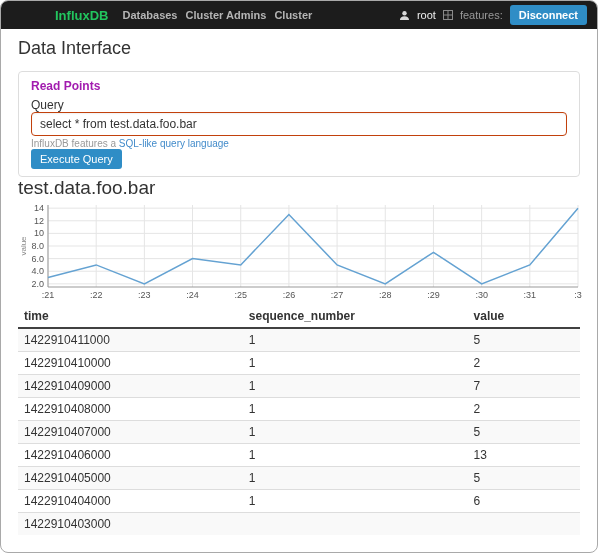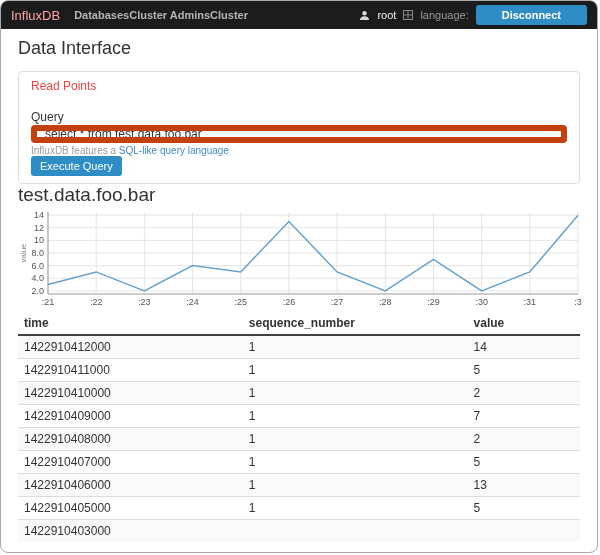--- a/index.html
+++ b/index.html
@@ -6,36 +6,36 @@
   body { margin: 0; background: #fff; font-family: "Liberation Sans", sans-serif; }
   .frame {
     width: 598px; height: 553px; border: 1px solid #a9a9a9; border-radius: 8px;
     overflow: hidden; background: #fff; position: relative;
   }
   
   .navbar {
     height: 28px; background: #1c1c1c; display: flex; align-items: center;
     padding: 0 10px; gap: 14px;
   }
-  .brand { color: #fca5a5; font-size: 13px; font-weight: normal; text-decoration: none; }
+  .brand { color: #22c55e; font-size: 13px; font-weight: bold; text-decoration: none; margin-left: 44px; }
   .nav-item { color: #b5b5b5; font-size: 11px; font-weight: 600; text-decoration: none; }
   .nav-right { margin-left: auto; display: flex; align-items: center; gap: 7px; }
   .user-label { color: #eee; font-size: 11px; text-align: center; }
   .app-label { color: #999; font-size: 11px; }
   .btn { border: none; border-radius: 3px; background: #2f8dc6; color: #fff; cursor: pointer;
          font-family: "Liberation Sans", sans-serif; }
-  .btn-disconnect { font-size: 11px; font-weight: 600; padding: 4px 26px; }
+  .btn-disconnect { font-size: 11px; font-weight: 600; padding: 4px 9px; }
   
   .content { padding: 2px 17px 0; }
   .page-title { font-size: 18px; line-height: 30px; font-weight: 500; color: #333; margin: 2px 0 8px; }
   .panel { border: 1px solid #ddd; border-radius: 4px; padding: 7px 12px; }
-  .panel-legend { font-size: 12px; line-height: 14px; font-weight: normal; color: #ef4444; margin-bottom: 17px; }
+  .panel-legend { font-size: 12px; line-height: 14px; font-weight: bold; color: #a21caf; margin-bottom: 5px; }
   .query-label { display: block; font-size: 12px; line-height: 14px; color: #333; margin-bottom: 0; }
   .query-input {
-    width: 100%; height: 18px; border: 6px solid #c2410c; border-radius: 4px;
+    width: 100%; height: 24px; border: 1px solid #c2410c; border-radius: 4px;
     padding: 3px 8px; font-size: 12px; color: #333; font-family: "Liberation Sans", sans-serif;
     box-shadow: inset 0 1px 2px rgba(0,0,0,0.06);
   }
   .hint { text-align: left; font-size: 10px; line-height: 11px; color: #999; margin-top: 2px; }
   .hint a { color: #428bca; text-decoration: none; }
   .btn-execute { font-size: 11px; padding: 4px 9px; margin-top: 0; }
   .series-title { font-size: 19px; line-height: 22px; font-weight: 400; color: #333; margin: 0 0 2px; }
   .chart svg { display: block; font-family: "Liberation Sans", sans-serif; }
   
   .table-wrap { margin-top: 4px; }
@@ -46,41 +46,41 @@
   td { padding: 4px 6px; border-top: 1px solid #ddd; }
   tbody tr:nth-child(odd) { background: #f9f9f9; }
 </style>
 </head>
 <body>
 
 <div class="frame">
 
   <div class="navbar">
     <a class="brand" href="#">InfluxDB</a>
-    <span id="nav-items" style="display:flex;gap:0;">
+    <span id="nav-items" style="display:flex;gap:8px;">
         <a class="nav-item" href="#">Databases</a>
         <a class="nav-item" href="#">Cluster Admins</a>
         <a class="nav-item" href="#">Cluster</a>
       </span>
     <span class="nav-right">
       <span style="display:inline-flex;">
         <svg width="11" height="11" viewBox="0 0 12 12">
             <circle cx="6" cy="3.5" r="2.4" fill="#d9d9d9"></circle>
             <path d="M1 11c0-2.8 2.2-4.3 5-4.3s5 1.5 5 4.3z" fill="#d9d9d9"></path>
           </svg>
       </span>
       <span class="user-label">root</span>
       <span style="display:inline-flex;">
         <svg width="10" height="10" viewBox="0 0 10 10">
             <rect x="0.5" y="0.5" width="9" height="9" fill="none" stroke="#8a8a8a"></rect>
             <line x1="0.5" y1="5" x2="9.5" y2="5" stroke="#8a8a8a"></line>
             <line x1="5" y1="0.5" x2="5" y2="9.5" stroke="#8a8a8a"></line>
           </svg>
       </span>
-      <span class="app-label">language:</span>
+      <span class="app-label">features:</span>
       <button class="btn btn-disconnect">Disconnect</button>
     </span>
   </div>
 
   <div class="content">
     <h1 class="page-title">Data Interface</h1>
 
     <div class="panel">
       <div class="panel-legend">Read Points</div>
       <label class="query-label">Query</label>
@@ -143,25 +143,20 @@
       <table>
         <thead>
             <tr id="thead-row">
               <th>time</th>
               <th>sequence_number</th>
               <th>value</th>
             </tr>
           </thead>
         <tbody id="table-body">
             <tr>
-              <td>1422910412000</td>
-              <td>1</td>
-              <td>14</td>
-            </tr>
-            <tr>
               <td>1422910411000</td>
               <td>1</td>
               <td>5</td>
             </tr>
             <tr>
               <td>1422910410000</td>
               <td>1</td>
               <td>2</td>
             </tr>
             <tr>
@@ -181,20 +176,25 @@
             </tr>
             <tr>
               <td>1422910406000</td>
               <td>1</td>
               <td>13</td>
             </tr>
             <tr>
               <td>1422910405000</td>
               <td>1</td>
               <td>5</td>
+            </tr>
+            <tr>
+              <td>1422910404000</td>
+              <td>1</td>
+              <td>6</td>
             </tr>
             <tr>
               <td>1422910403000</td>
               <td></td>
               <td></td>
             </tr>
           </tbody>
       </table>
     </div>
   </div>

